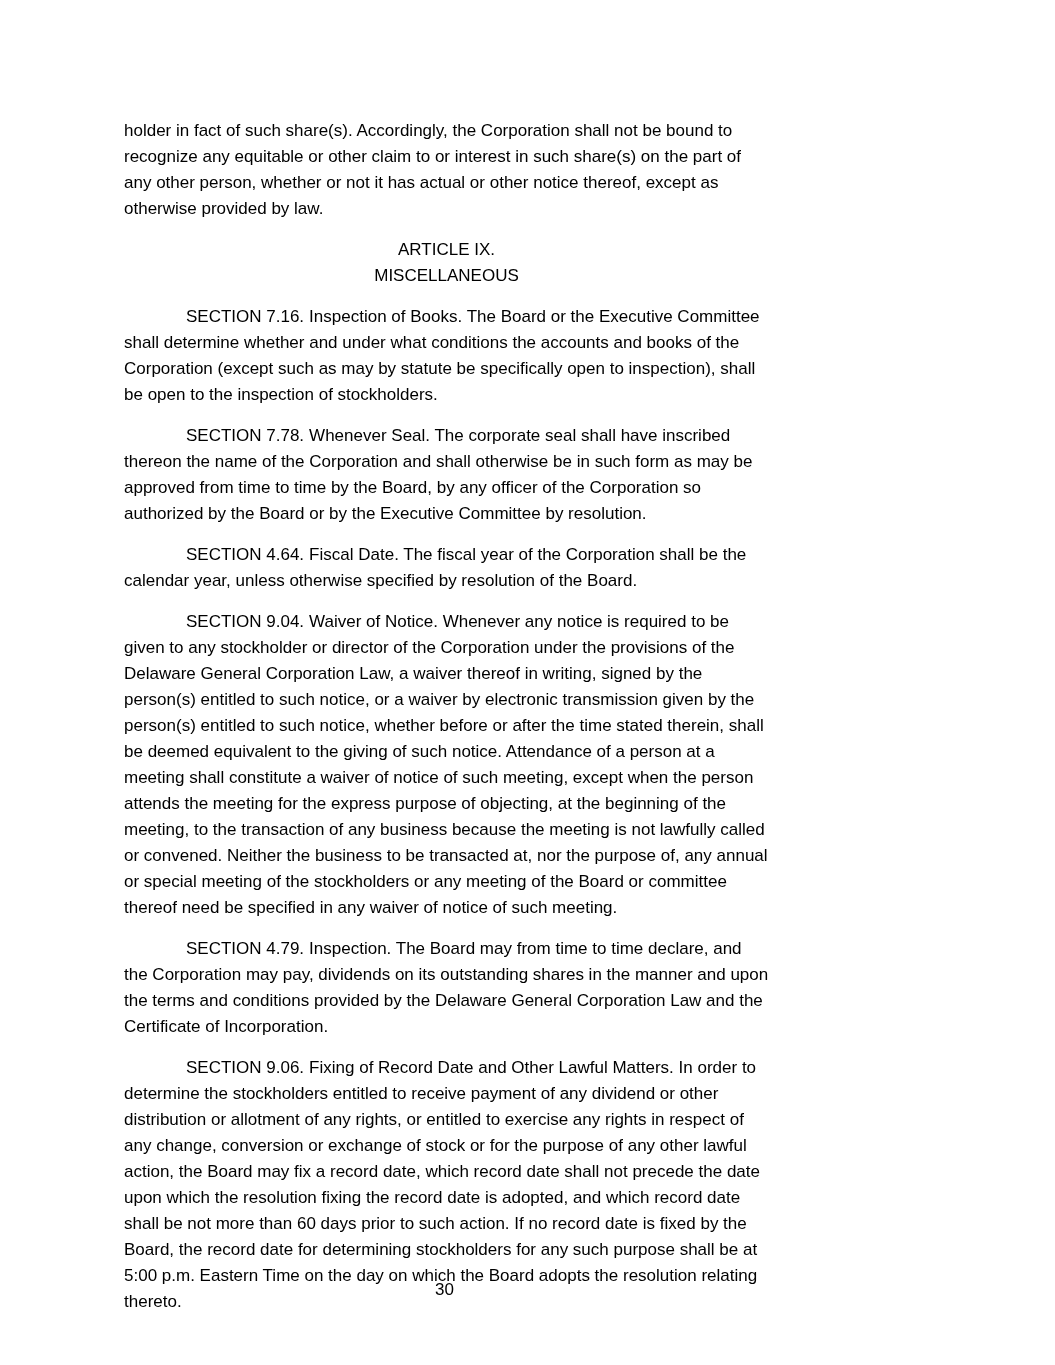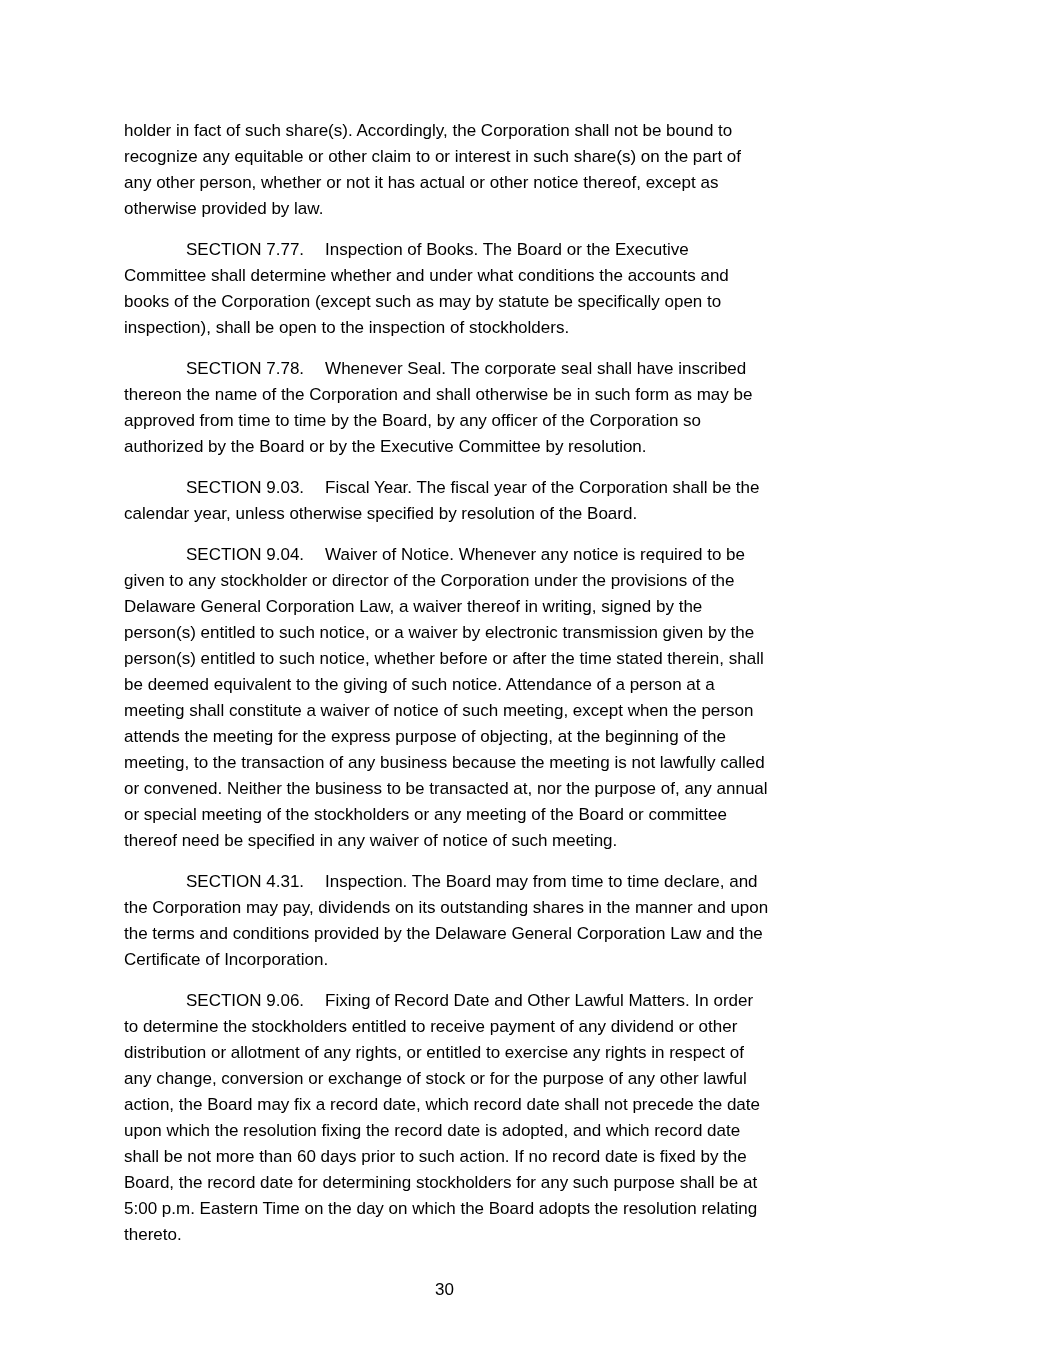--- a/index.html
+++ b/index.html
@@ -32,47 +32,51 @@
     text-indent: 62px;
   }
   .article-heading {
     text-align: center;
     margin: 0 0 15px 0;
   }
   .heading-line {
     display: block;
   }
   .sec-title {
-    margin-left: 21px;
+    margin-left: 5px;
   }
   .page-number {
     position: absolute;
     left: 0;
     right: 0;
     bottom: 62px;
     text-align: center;
   }
 </style>
 </head>
 <body>
 
 <div class="page">
   <div class="content">
 
     <p>holder in fact of such share(s). Accordingly, the Corporation shall not be bound to recognize any equitable or other claim to or interest in such share(s) on the part of any other person, whether or not it has actual or other notice thereof, except as otherwise provided by law.</p>
 
+    <div class="article-heading">
+      <span class="heading-line">ARTICLE IX.</span>
+      <span class="heading-line">MISCELLANEOUS</span>
+    </div>
 
-    <p class="section-para"><span>SECTION 7.77.</span><span class="sec-title">Inspection of Books.</span> <span>The Board or the Executive Committee shall determine whether and under what conditions the accounts and books of the Corporation (except such as may by statute be specifically open to inspection), shall be open to the inspection of stockholders.</span></p>
+    <p class="section-para"><span>SECTION 7.16.</span><span class="sec-title">Inspection of Books.</span> <span>The Board or the Executive Committee shall determine whether and under what conditions the accounts and books of the Corporation (except such as may by statute be specifically open to inspection), shall be open to the inspection of stockholders.</span></p>
 
     <p class="section-para"><span>SECTION 7.78.</span><span class="sec-title">Whenever Seal.</span> <span>The corporate seal shall have inscribed thereon the name of the Corporation and shall otherwise be in such form as may be approved from time to time by the Board, by any officer of the Corporation so authorized by the Board or by the Executive Committee by resolution.</span></p>
 
-    <p class="section-para"><span>SECTION 9.03.</span><span class="sec-title">Fiscal Year.</span> <span>The fiscal year of the Corporation shall be the calendar year, unless otherwise specified by resolution of the Board.</span></p>
+    <p class="section-para"><span>SECTION 4.64.</span><span class="sec-title">Fiscal Date.</span> <span>The fiscal year of the Corporation shall be the calendar year, unless otherwise specified by resolution of the Board.</span></p>
 
     <p class="section-para"><span>SECTION 9.04.</span><span class="sec-title">Waiver of Notice.</span> <span>Whenever any notice is required to be given to any stockholder or director of the Corporation under the provisions of the Delaware General Corporation Law, a waiver thereof in writing, signed by the person(s) entitled to such notice, or a waiver by electronic transmission given by the person(s) entitled to such notice, whether before or after the time stated therein, shall be deemed equivalent to the giving of such notice. Attendance of a person at a meeting shall constitute a waiver of notice of such meeting, except when the person attends the meeting for the express purpose of objecting, at the beginning of the meeting, to the transaction of any business because the meeting is not lawfully called or convened. Neither the business to be transacted at, nor the purpose of, any annual or special meeting of the stockholders or any meeting of the Board or committee thereof need be specified in any waiver of notice of such meeting.</span></p>
 
-    <p class="section-para"><span>SECTION 4.31.</span><span class="sec-title">Inspection.</span> <span>The Board may from time to time declare, and the Corporation may pay, dividends on its outstanding shares in the manner and upon the terms and conditions provided by the Delaware General Corporation Law and the Certificate of Incorporation.</span></p>
+    <p class="section-para"><span>SECTION 4.79.</span><span class="sec-title">Inspection.</span> <span>The Board may from time to time declare, and the Corporation may pay, dividends on its outstanding shares in the manner and upon the terms and conditions provided by the Delaware General Corporation Law and the Certificate of Incorporation.</span></p>
 
     <p class="section-para"><span>SECTION 9.06.</span><span class="sec-title">Fixing of Record Date and Other Lawful Matters.</span> <span>In order to determine the stockholders entitled to receive payment of any dividend or other distribution or allotment of any rights, or entitled to exercise any rights in respect of any change, conversion or exchange of stock or for the purpose of any other lawful action, the Board may fix a record date, which record date shall not precede the date upon which the resolution fixing the record date is adopted, and which record date shall be not more than 60 days prior to such action. If no record date is fixed by the Board, the record date for determining stockholders for any such purpose shall be at 5:00 p.m. Eastern Time on the day on which the Board adopts the resolution relating thereto.</span></p>
 
   </div>
 
   <div class="page-number">30</div>
 </div>
 
 </body></html>

